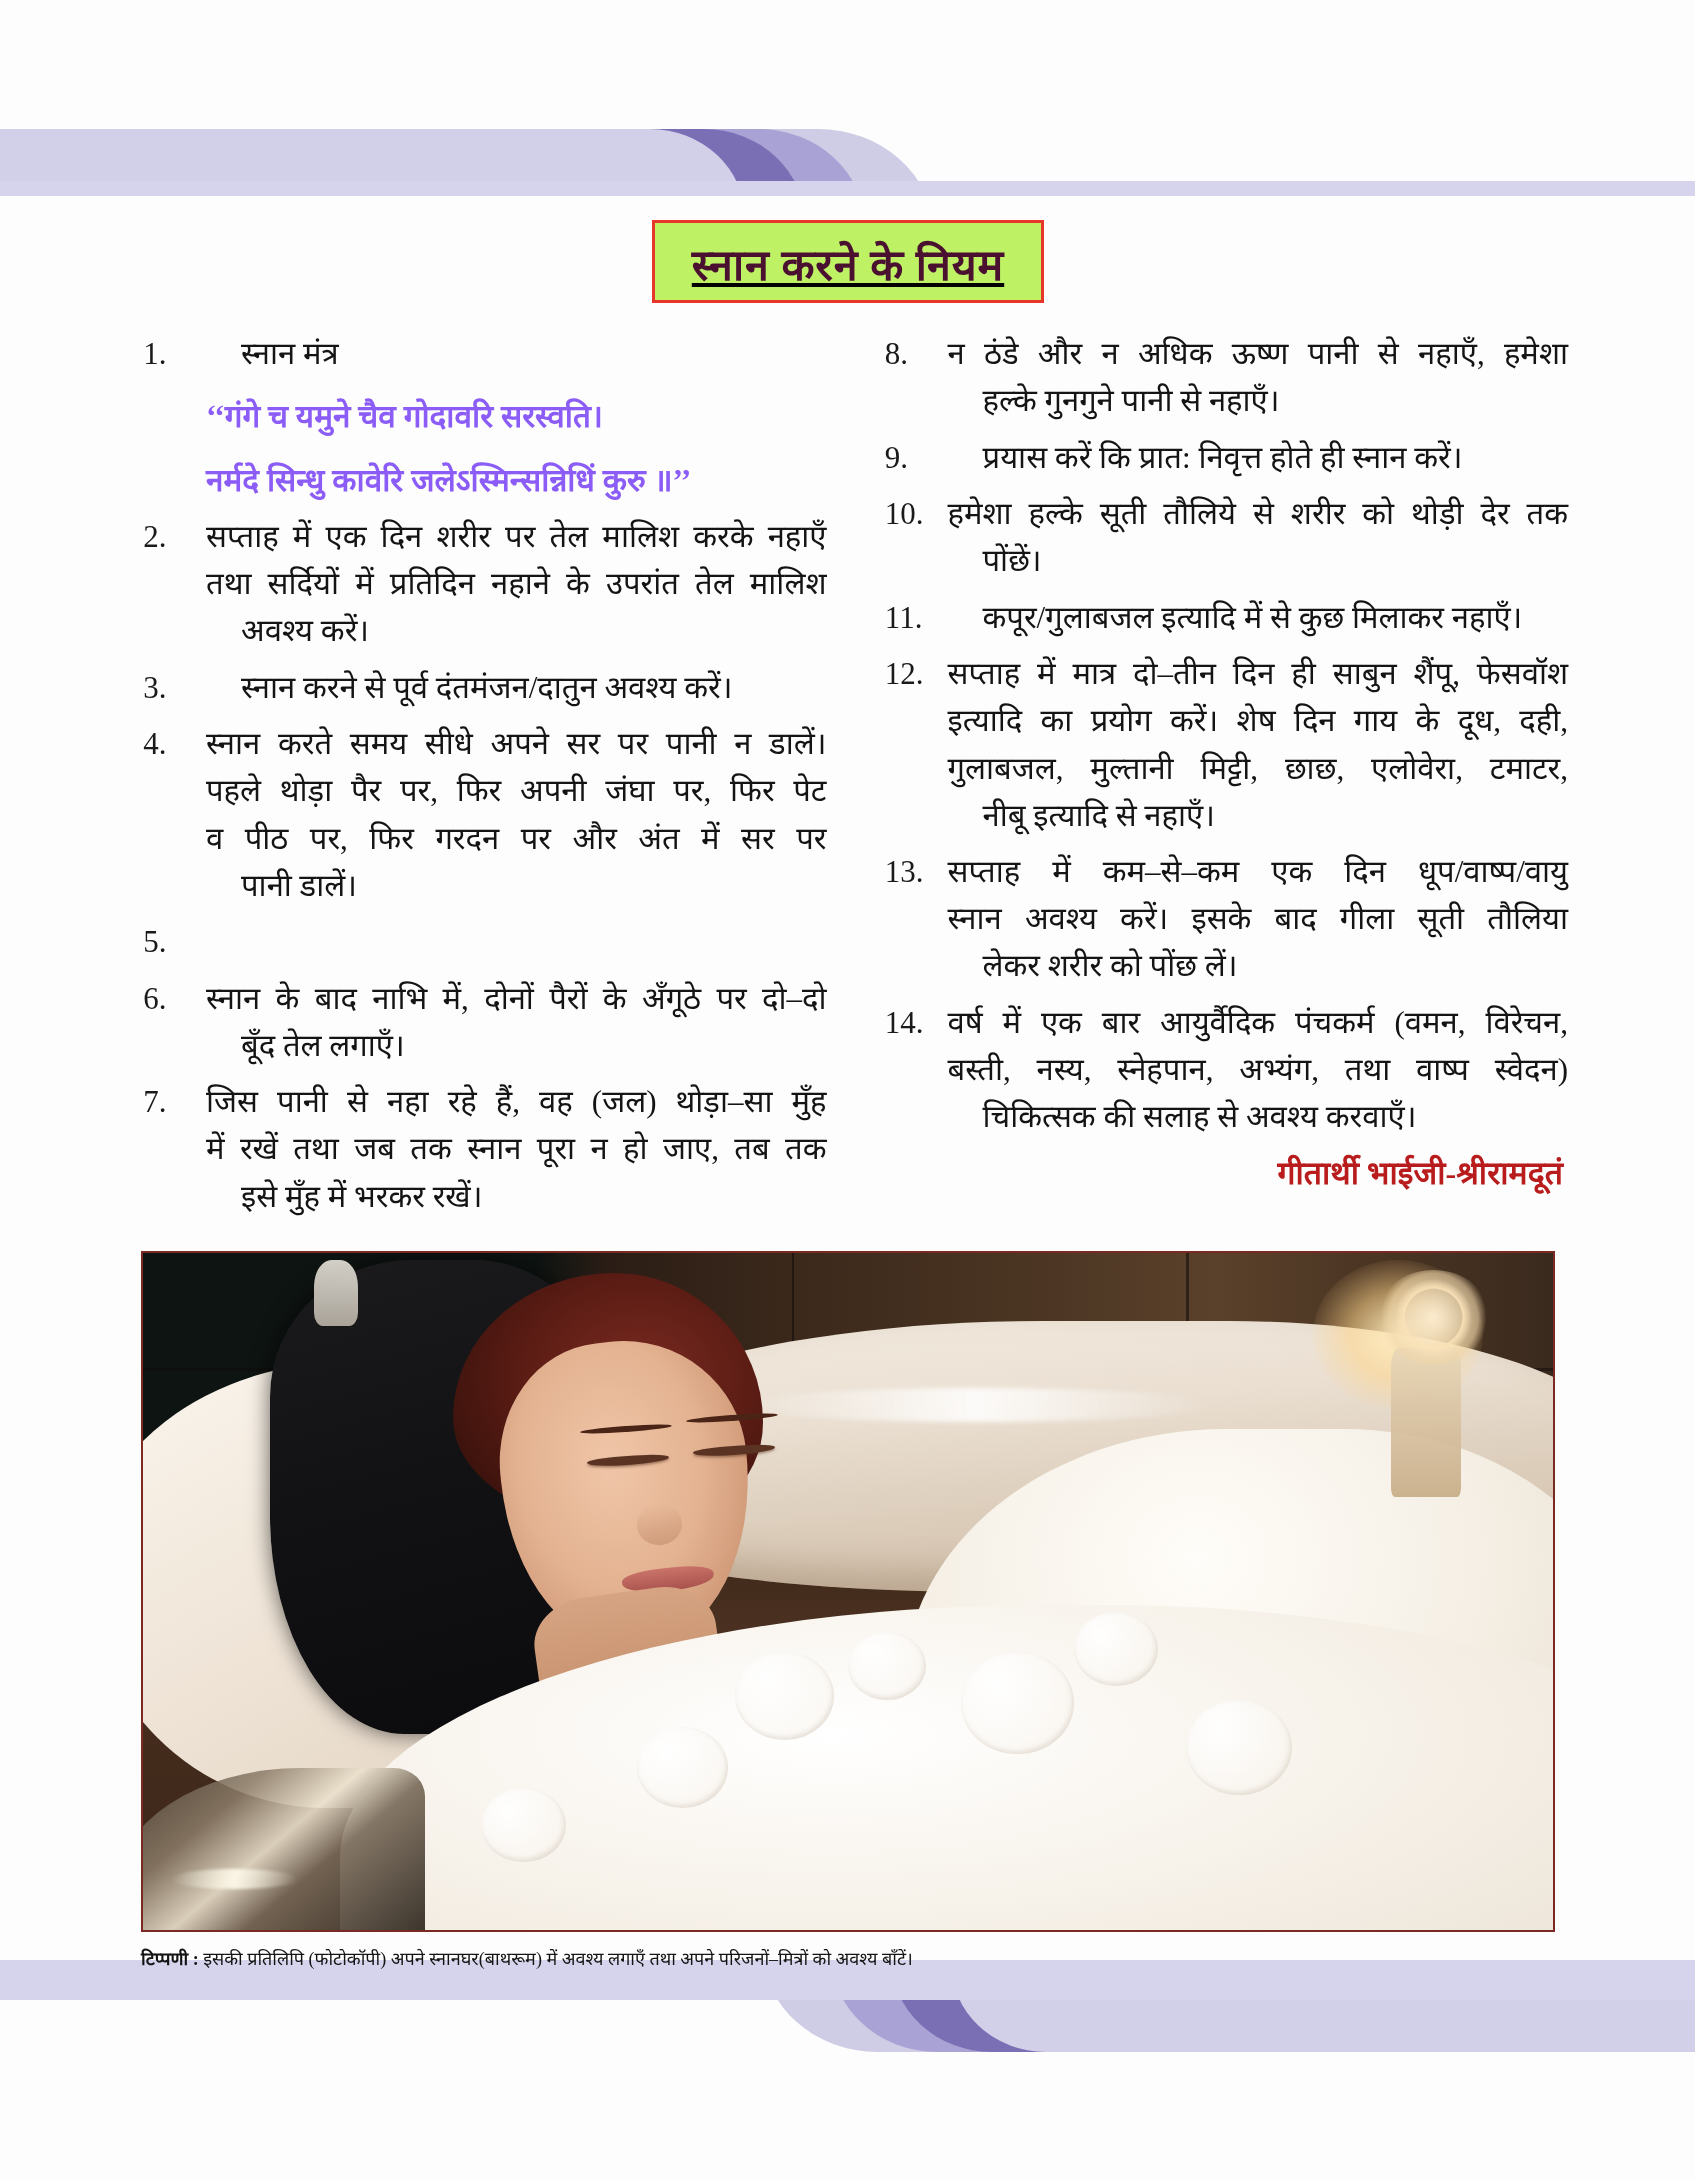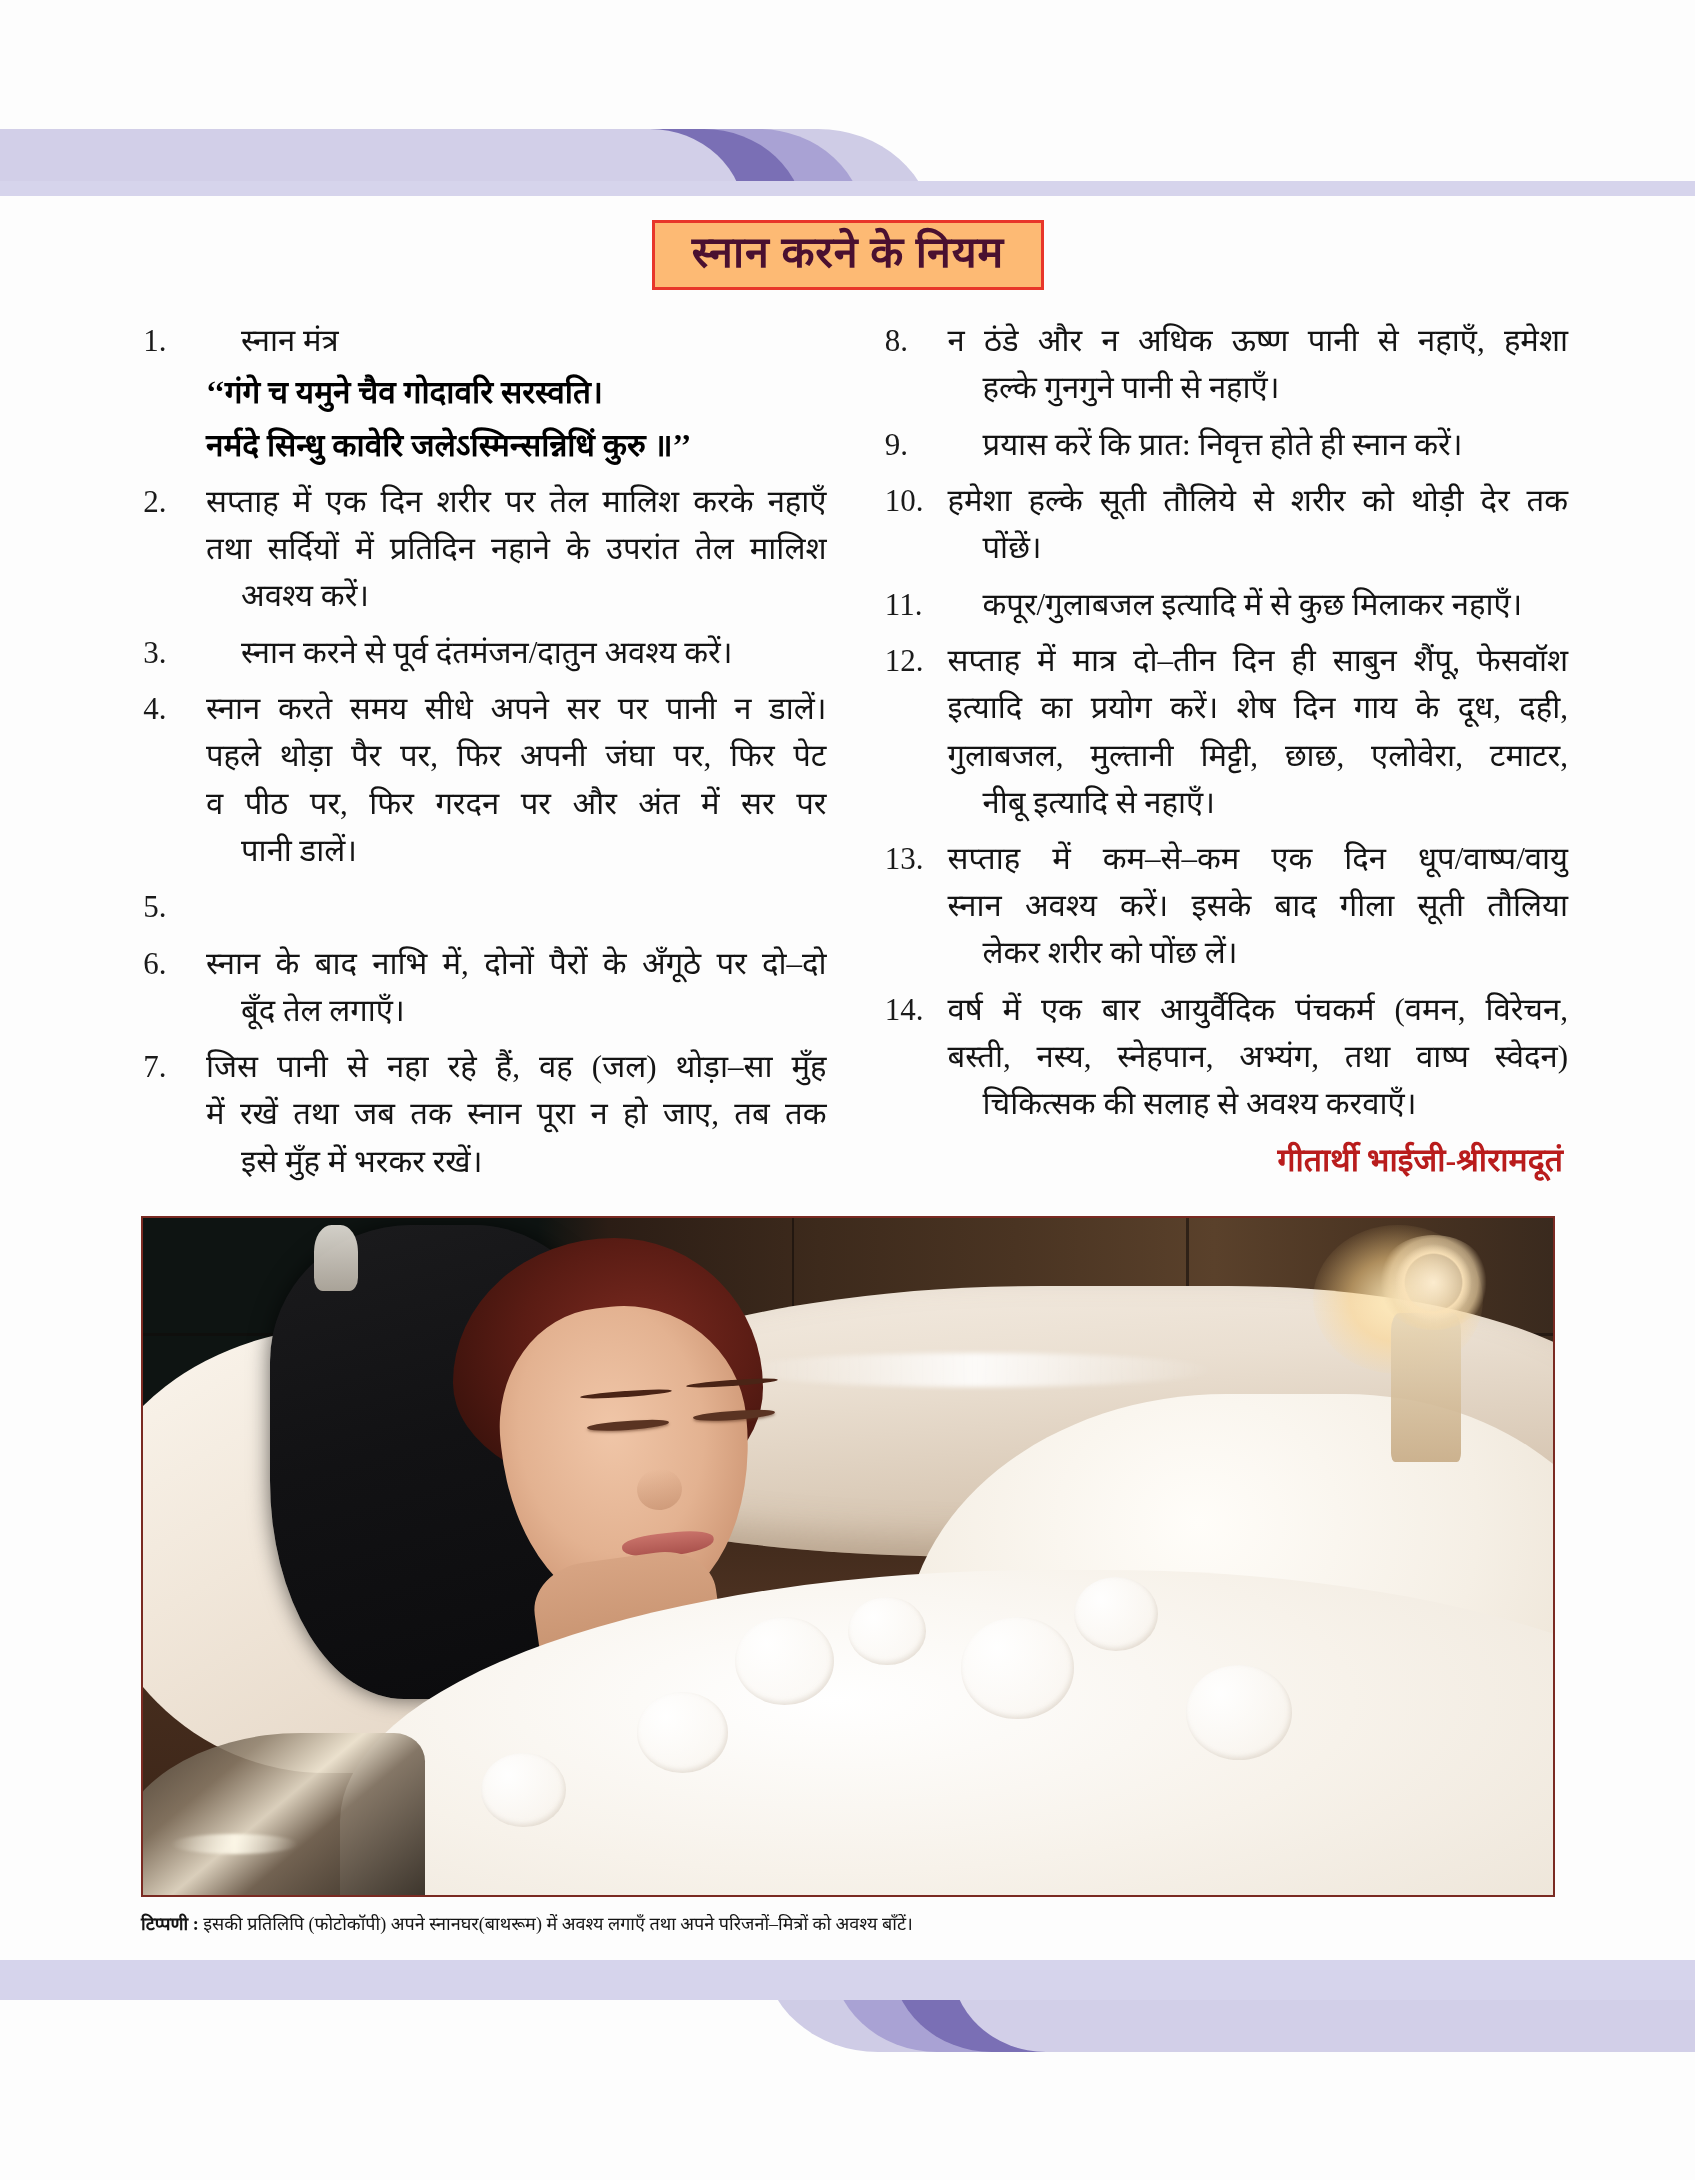--- a/index.html
+++ b/index.html
@@ -84,23 +84,24 @@
 
   
   .title-row {
     width: 100%;
     display: flex;
     justify-content: center;
     margin-top: 24px;
   }
   .title-box {
     border: 3.4px solid #e8362a;
-    background: #fdba74;
-    padding: 7px 37px 12px 37px;
+    background: #bef264;
+    padding: 20px 37px 12px 37px;
     display: inline-block;
+    text-decoration: underline;
   }
   .title-text {
     font-size: 43px;
     font-weight: 700;
     color: #4a1030;
     line-height: 1.05;
     white-space: nowrap;
     letter-spacing: 0.9px;
   }
 
@@ -144,25 +145,25 @@
     line-height: 1.52;
   }
   .rtext .line { display: block; margin-left: 35px; }
   .rtext .justline {
     display: block;
     text-align: justify;
     text-align-last: justify;
   }
   .mantra {
     display: block;
-    color: #000000;
+    color: #8b5cf6;
     font-weight: 700;
     font-size: 31.5px;
     line-height: 1.5;
-    margin-top: 5px;
+    margin-top: 16px;
   }
   .signature {
     text-align: right;
     font-size: 32px;
     font-weight: 700;
     color: #b91c1c;
     margin-top: 8.5px;
     padding-right: 5.1px;
   }
 

